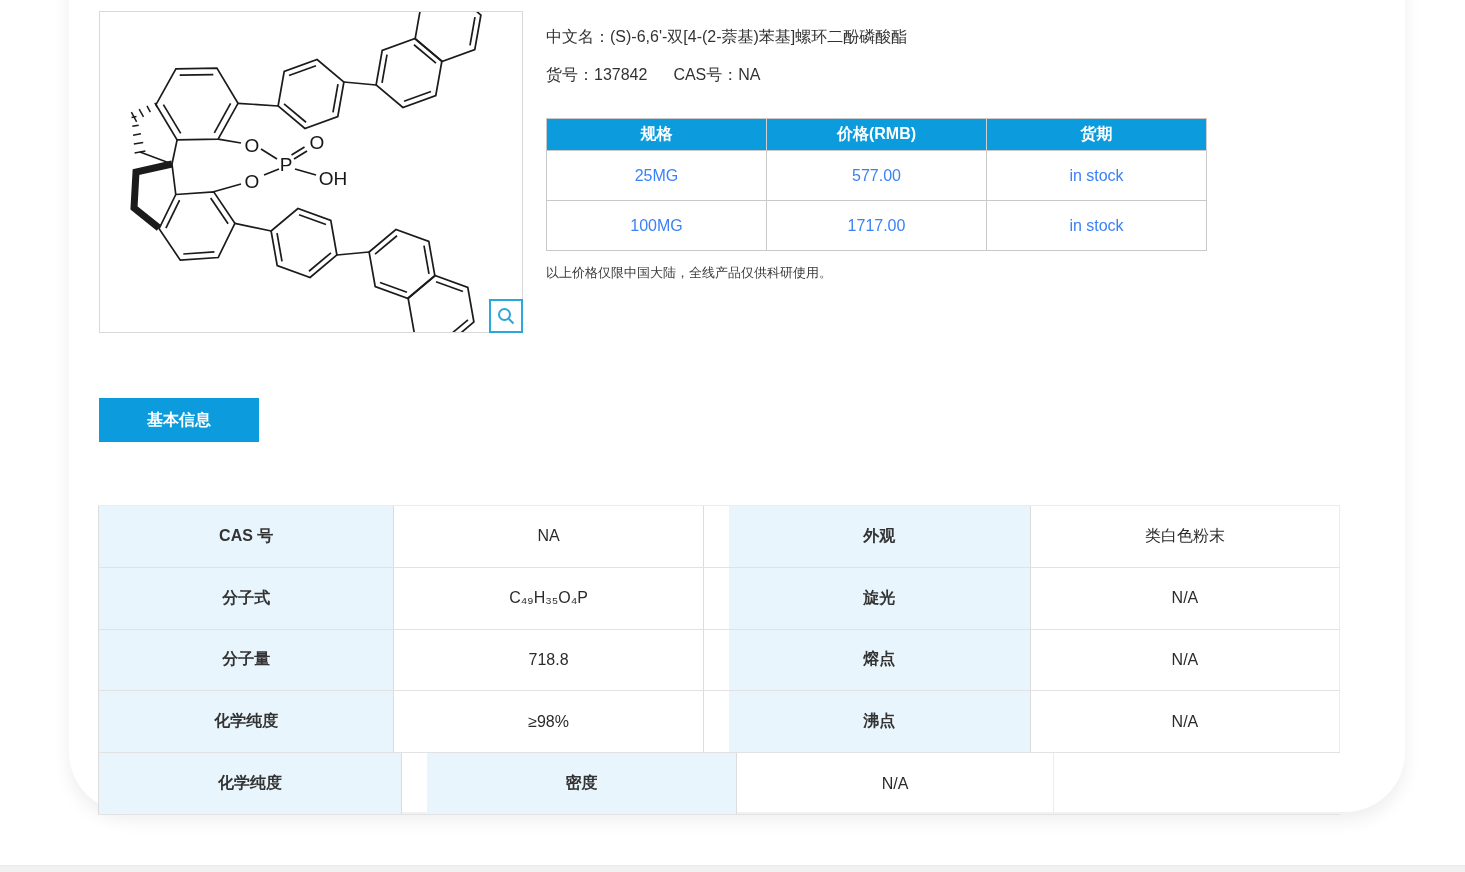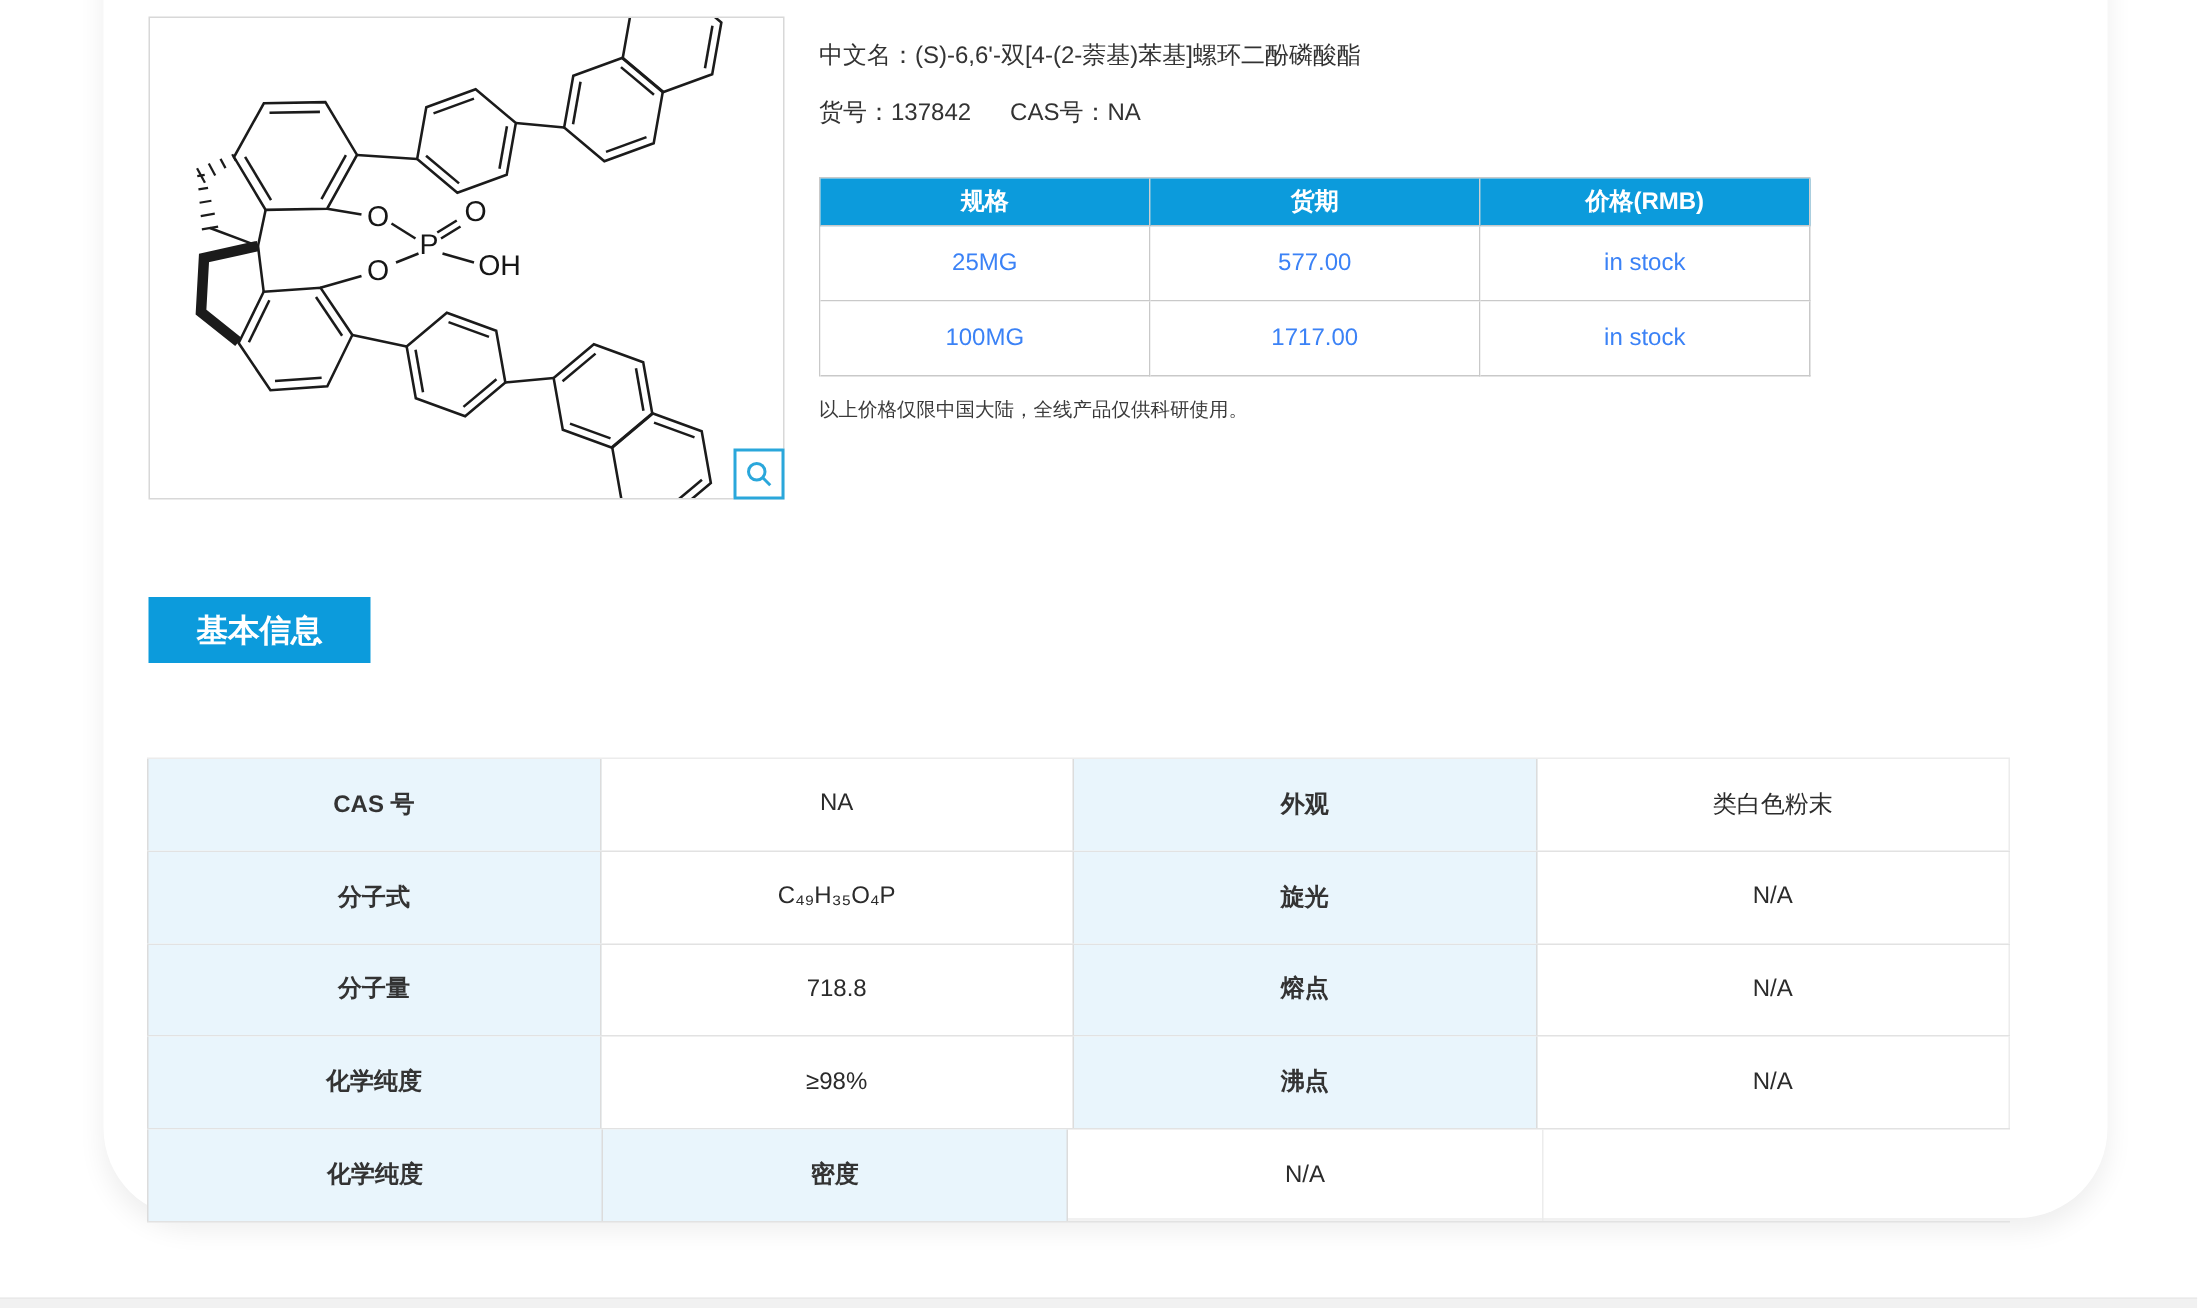--- a/index.html
+++ b/index.html
@@ -30,32 +30,32 @@
         border-left:1px solid #c9c9c9;}
   .pt-row{display:flex;}
   .pt-cell{width:220px;height:50px;box-sizing:border-box;border-right:1px solid #c9c9c9;
         border-bottom:1px solid #c9c9c9;display:flex;align-items:center;justify-content:center;
         font-size:16px;color:#3b82f6;background:#fff;}
   .pt-head{height:32px;background:#0c9bdc;color:#fff;font-weight:700;border-right:1px solid #cfcfcf;
         border-bottom:1px solid #c9c9c9;}
   .price-note{position:absolute;left:546px;top:264px;font-size:13px;color:#3a3a3a;z-index:2;}
 
   
-  .tab-btn{position:absolute;left:99px;top:398px;width:148px;height:44px;background:#0c9bdc;color:#fff;
-        font-size:21px;font-weight:700;display:flex;align-items:center;justify-content:center;
+  .tab-btn{position:absolute;left:99px;top:398px;width:160px;height:44px;background:#0c9bdc;color:#fff;
+        font-size:16px;font-weight:700;display:flex;align-items:center;justify-content:center;
         cursor:pointer;z-index:2;}
 
   
   .props{position:absolute;left:98px;top:505px;width:1242px;z-index:2;border-top:1px solid #ececec;}
   .prop-row{display:flex;height:60.8px;border-bottom:1px solid #e2e2e2;}
   .prop-cell{box-sizing:border-box;display:flex;align-items:center;justify-content:center;
         font-size:16px;color:#2b2b2b;border-right:1px solid #dcdcdc;}
   .prop-cell:first-child{border-left:1px solid #dcdcdc;}
   .prop-cell.lab{background:#e9f5fc;font-weight:700;color:#333;}
-  .w1{width:304px;} .w2{width:317px;} .w3{width:310px;} .w4{width:317px;}
+  .w1{width:304px;} .w2{width:317px;} .w3{width:310px;margin-left:25px;} .w4{width:317px;}
   .prop-cell:last-child{border-right:1px solid #ececec;}
 </style>
 </head>
 <body>
 
 <div class="page">
 
   <div class="card"></div>
 
   <div class="struct-box">
@@ -133,22 +133,22 @@
   <div class="cn-line">
     <span>中文名：</span><span>(S)-6,6'-双[4-(2-萘基)苯基]螺环二酚磷酸酯</span>
   </div>
   <div class="sku-line">
     <span>货号：</span><span>137842</span><span class="gap"></span><span>CAS号：</span><span>NA</span>
   </div>
 
   <div class="price-table">
     <div class="pt-row">
       <div class="pt-cell pt-head">规格</div>
+      <div class="pt-cell pt-head">价格(RMB)</div>
       <div class="pt-cell pt-head">货期</div>
-      <div class="pt-cell pt-head">价格(RMB)</div>
     </div>
     <div class="pt-row">
       <div class="pt-cell">25MG</div>
       <div class="pt-cell">577.00</div>
       <div class="pt-cell">in stock</div>
     </div>
     <div class="pt-row">
       <div class="pt-cell">100MG</div>
       <div class="pt-cell">1717.00</div>
       <div class="pt-cell">in stock</div>

